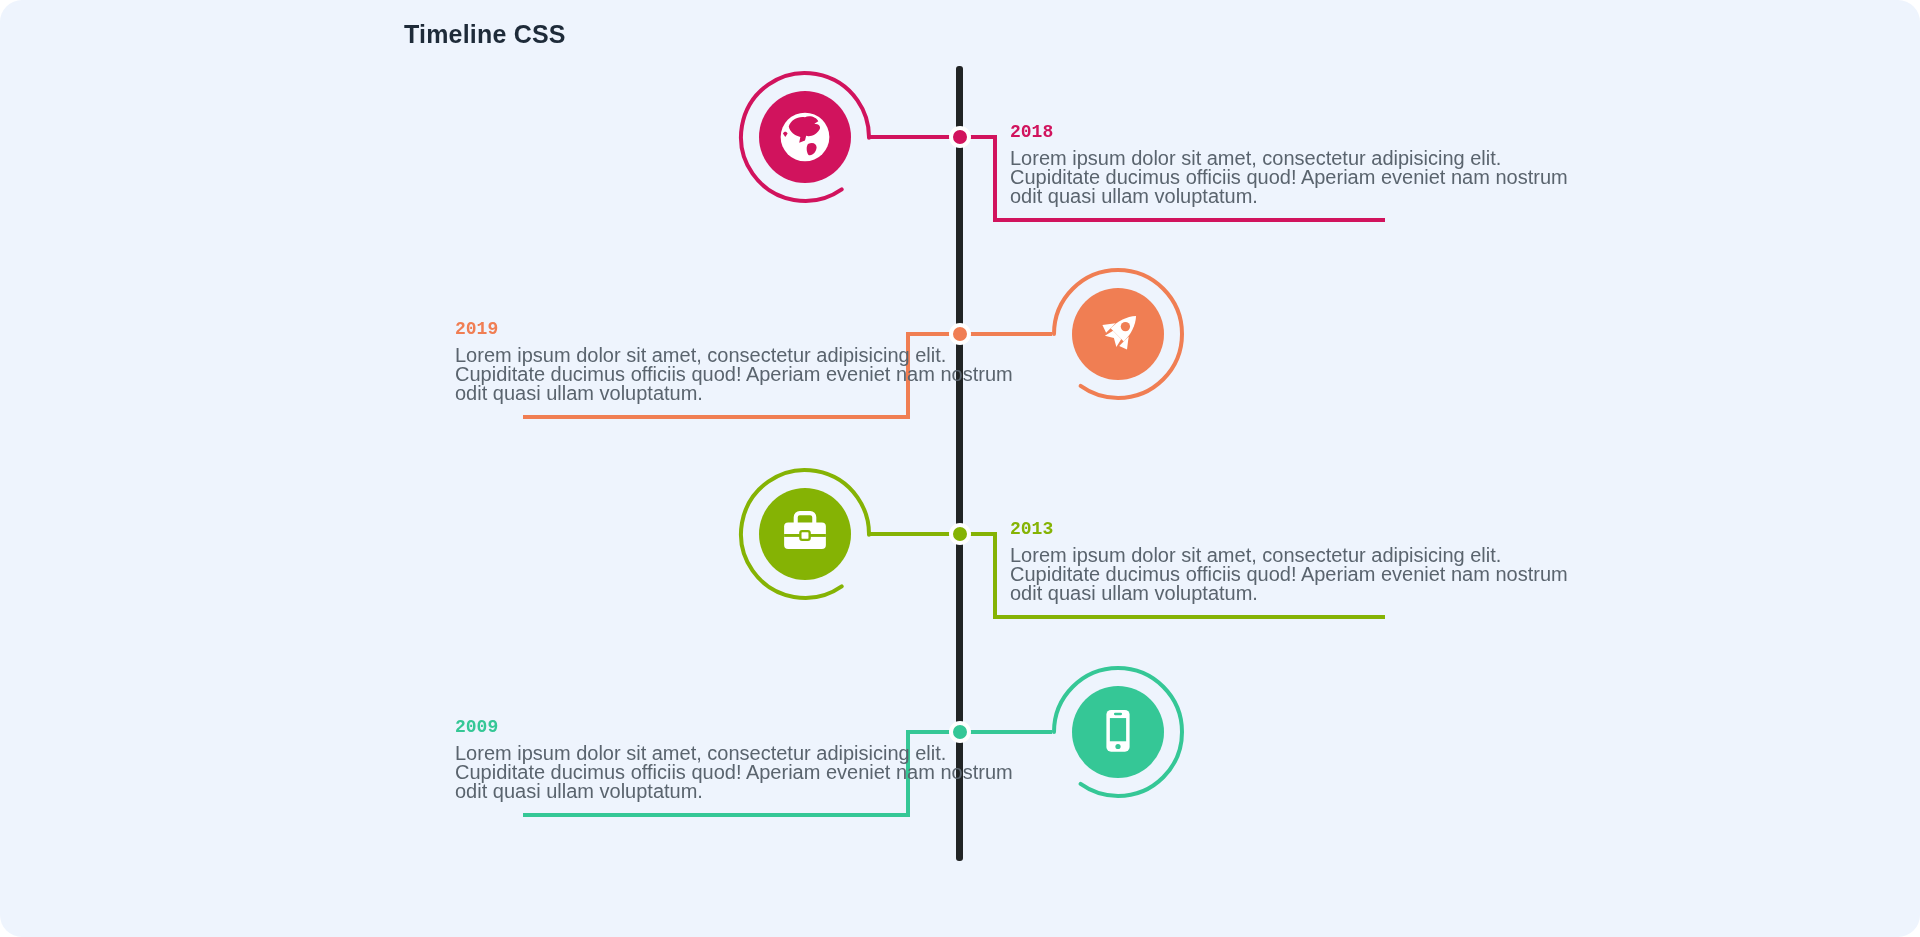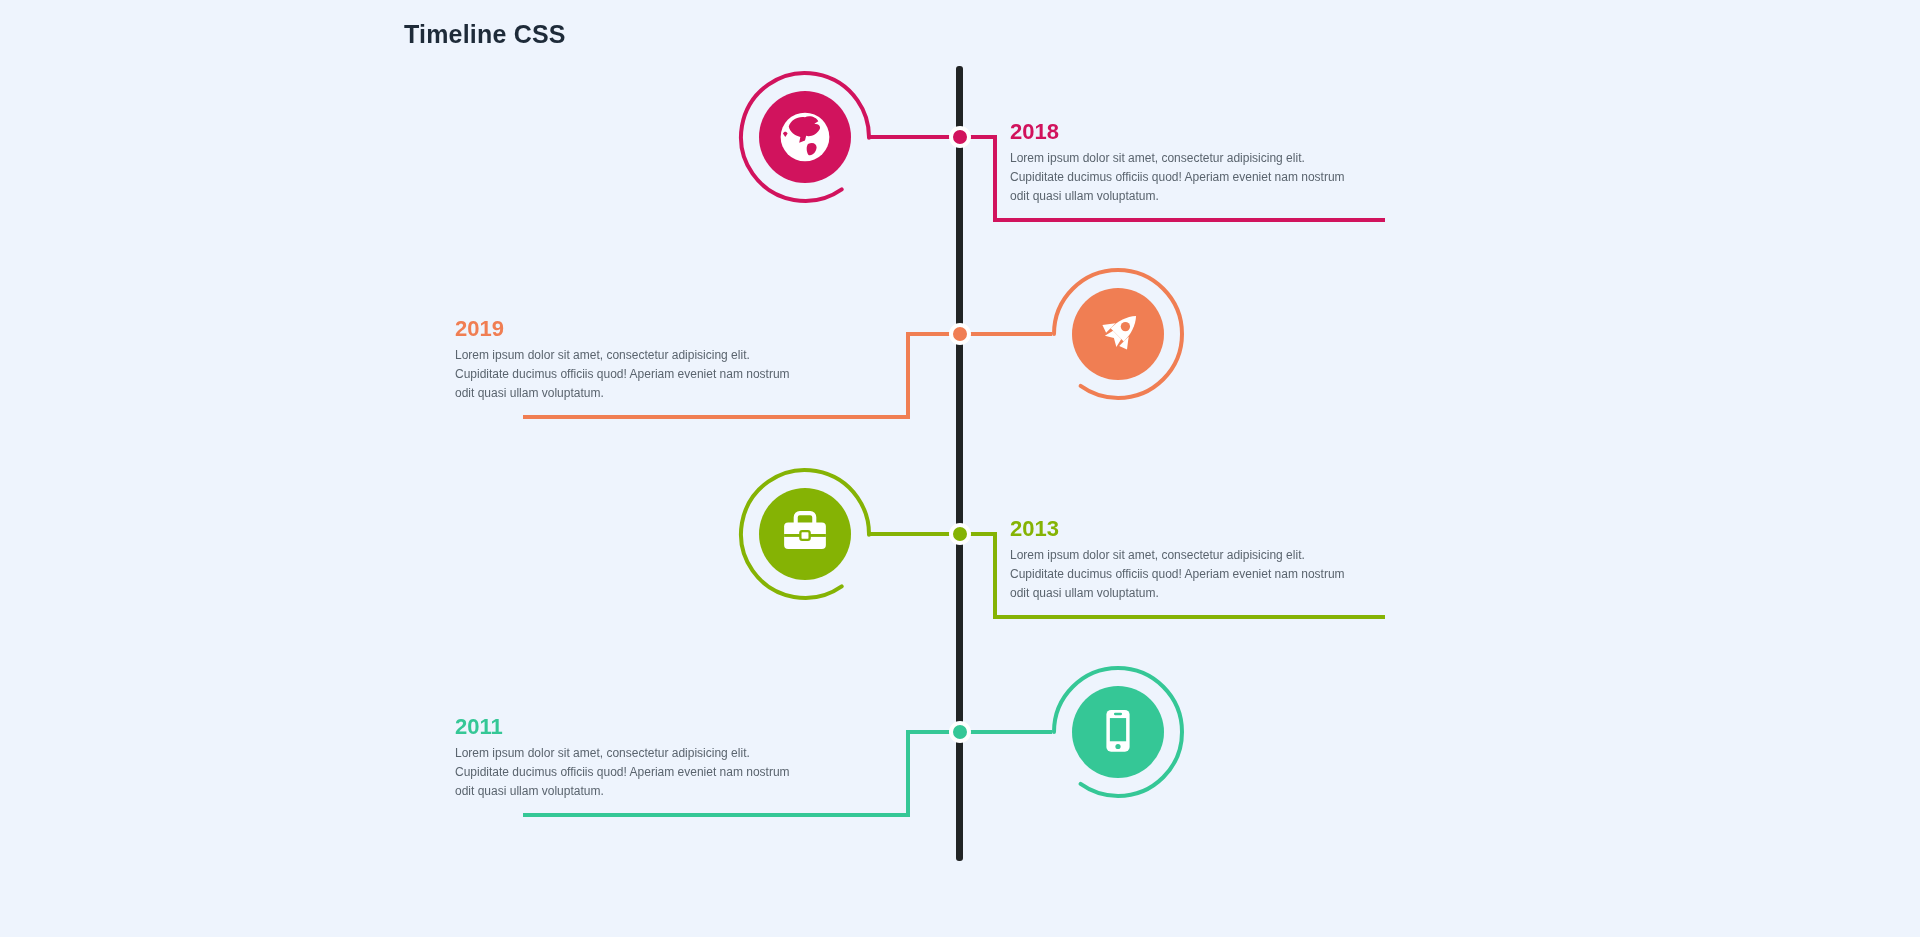--- a/index.html
+++ b/index.html
@@ -2,20 +2,21 @@
 <html><head>
 <meta charset="utf-8">
 <style>
   html,body{margin:0;padding:0;}
   .stage{
     position:relative;
     width:1920px;height:937px;
     background:#eef4fd;
     overflow:hidden;
     font-family:"Liberation Sans", sans-serif;
+    border-radius:22px;
   }
   .page-title{
     position:absolute;left:404px;top:20px;
     font-size:25px;font-weight:700;color:#1e2b39;
     letter-spacing:0.2px;
   }
   .axis{
     position:absolute;left:956px;top:66px;
     width:7px;height:795px;background:#212425;border-radius:3px;
   }
@@ -40,26 +41,26 @@
   }
   .right .badge{left:759px;}
   .left  .badge{left:1072px;}
   .badge svg{width:58px;height:58px;display:block;}
   .dot{
     left:949px;top:-11px;width:14px;height:14px;
     background:var(--c);border:4px solid #ffffff;border-radius:50%;
     box-sizing:content-box;
   }
   .year{
-    top:-17px;font-size:22px;font-weight:600;color:var(--c);line-height:24px;
+    top:-17px;font-size:18px;font-weight:600;color:var(--c);line-height:24px;font-family:Liberation Mono, monospace;
   }
   .right .year{left:1010px;}
   .left  .year{left:455px;}
   .desc{
-    top:12px;font-size:12px;line-height:19px;color:#5a646e;white-space:nowrap;
+    top:12px;font-size:20px;line-height:19px;color:#5a646e;white-space:nowrap;
   }
   .right .desc{left:1010px;}
   .left  .desc{left:455px;}
 </style>
 </head>
 <body>
 
 <div class="stage">
 
   <div class="page-title">Timeline CSS</div>
@@ -150,21 +151,21 @@
     </svg>
     <div class="badge">
       <svg viewBox="0 0 100 100">
         <rect x="30" y="12" width="40" height="72" rx="8" fill="#ffffff"></rect>
         <rect x="36" y="26" width="28" height="40" fill="var(--c)"></rect>
         <rect x="43" y="17" width="14" height="4" rx="2" fill="var(--c)"></rect>
         <circle cx="50" cy="75" r="4.5" fill="var(--c)"></circle>
       </svg>
     </div>
     <div class="dot"></div>
-    <div class="year">2011</div>
+    <div class="year">2009</div>
     <div class="desc">
       <div>Lorem ipsum dolor sit amet, consectetur adipisicing elit.</div>
       <div>Cupiditate ducimus officiis quod! Aperiam eveniet nam nostrum</div>
       <div>odit quasi ullam voluptatum.</div>
     </div>
   </div>
 
 </div>
 
 </body></html>

